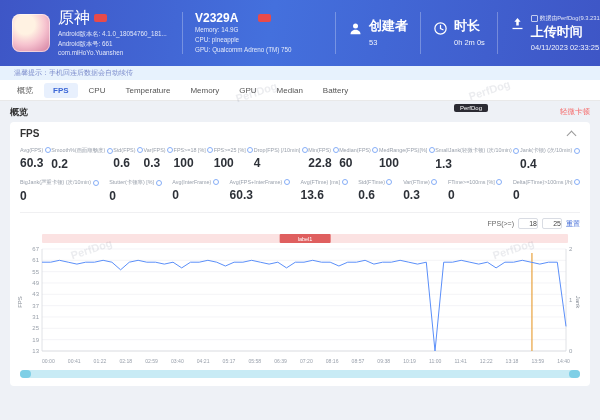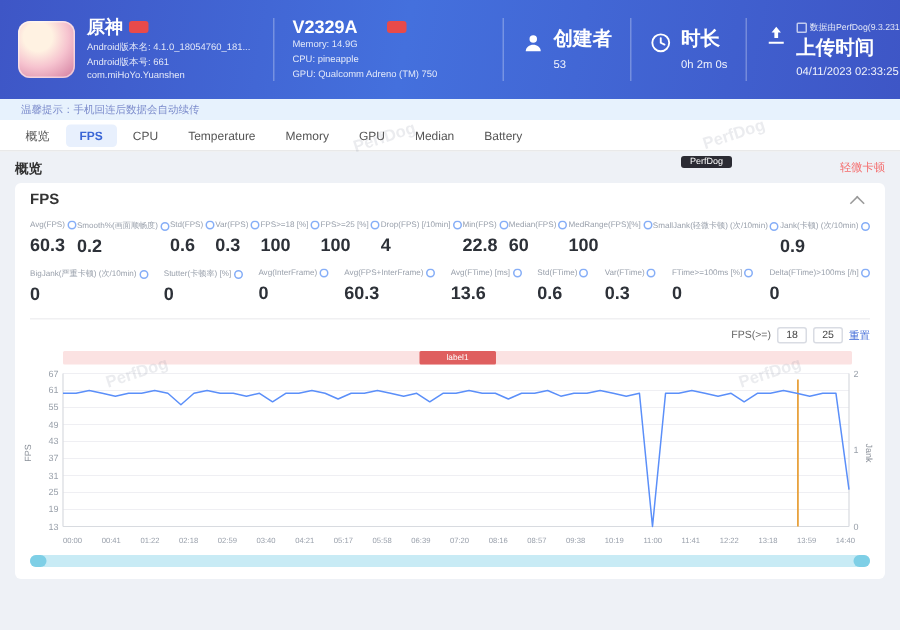--- a/index.html
+++ b/index.html
@@ -4,21 +4,21 @@
 <style>
   html,body{margin:0;padding:0}
   body{width:600px;height:420px;font-family:"Liberation Sans",sans-serif;background:#eef1f6;overflow:hidden;position:relative}
 
   
   .header{height:66px;background:linear-gradient(100deg,#3e56c6,#4470dd 45%,#3e56c6);display:flex;align-items:center;padding:0 12px;gap:12px;color:#fff;box-sizing:border-box}
   .hdr-div{width:1px;height:42px;background:rgba(255,255,255,.28);flex:none}
   .app-block{display:flex;gap:8px;align-items:center;min-width:158px}
   .app-avatar{width:38px;height:38px;border-radius:8px;flex:none;background:radial-gradient(circle at 35% 28%,#fff2e2 0 26%,#f6c3cf 55%,#d98aa8 90%);box-shadow:inset 0 0 0 1px rgba(255,255,255,.5)}
   .app-name-row{display:flex;align-items:center;gap:4px}
-  .app-name{font-size:12px;font-weight:bold}
+  .app-name{font-size:16px;font-weight:normal}
   .red-badge{background:#e84a4a;border-radius:2px;width:13px;height:8px;display:inline-block}
   .small-line{font-size:6.3px;opacity:.85;line-height:1.55;white-space:nowrap}
   .device-block{display:flex;flex-direction:column;min-width:128px}
   .device-name-row{display:flex;align-items:center;gap:20px}
   .device-name{font-size:12px;font-weight:bold}
   .stat-block{display:flex;gap:6px;align-items:flex-start;flex:none}
   .stat-icon{width:15px;height:15px;margin-top:2px;flex:none}
   .stat-label{font-size:13px;font-weight:bold;line-height:1.1}
   .stat-value{font-size:7.5px;opacity:.92;margin-top:4px;white-space:nowrap}
   .upload-note{font-size:5.8px;opacity:.85;margin-bottom:2px;display:flex;align-items:center;gap:2px;white-space:nowrap}
@@ -43,21 +43,21 @@
   .chevron-up{width:6px;height:6px;border-left:1.5px solid #999;border-top:1.5px solid #999;transform:rotate(45deg);margin:3px 5px 0 0;cursor:pointer}
 
   .metrics-row{display:flex;justify-content:space-between;margin-top:8px;overflow:hidden}
   .metric{display:flex;flex-direction:column;flex:none}
   .metric-label{font-size:5.4px;color:#9aa1ac;white-space:nowrap;display:flex;align-items:center;gap:1.5px}
   .info-dot{width:4px;height:4px;border:.7px solid #86aef7;border-radius:50%;display:inline-block;flex:none}
   .metric-value{font-size:12px;font-weight:bold;color:#2d3138;margin-top:3px}
   .divider{height:1px;background:#f0f0f2;margin:9px 0 3px}
 
   .chart-controls{display:flex;justify-content:flex-end;align-items:center;gap:4px;font-size:7px;color:#666;height:15px}
-  .mini-input{width:20px;height:11px;border:1px solid #d9dce3;border-radius:2px;font-size:7px;text-align:center;color:#444;padding:0;font-family:"Liberation Sans",sans-serif;box-sizing:border-box}
+  .mini-input{width:20px;height:11px;border:1px solid #d9dce3;border-radius:2px;font-size:7px;text-align:right;color:#444;padding:0;font-family:"Liberation Sans",sans-serif;box-sizing:border-box}
   .reset-link{color:#3b66d6;cursor:pointer}
 
   .band{position:relative;height:9px;background:#fbe2e2;margin:3px 12px 0 22px;border-radius:1px}
   .band-label{position:absolute;left:50%;top:0;transform:translateX(-50%);background:#df5f5f;color:#fff;font-size:5.5px;padding:0 18px;height:9px;display:flex;align-items:center;border-radius:1px}
 
   .chart-wrap{position:relative;margin-top:2px}
   #fps-chart{display:block;width:100%;height:112px}
   .axis-rot{position:absolute;top:48%;font-size:6px;color:#8a9099;pointer-events:none}
   .axis-rot.left{left:-6px;transform:rotate(-90deg)}
   .axis-rot.right{right:-5px;transform:rotate(90deg)}
@@ -242,27 +242,28 @@
             <span>MedRange(FPS)[%]</span>
             <span class="info-dot"></span>
           </div>
           <div class="metric-value">100</div>
         </div>
         <div class="metric">
           <div class="metric-label">
             <span>SmallJank(轻微卡顿) (次/10min)</span>
             <span class="info-dot"></span>
           </div>
+          <div class="metric-value">1.3</div>
         </div>
         <div class="metric">
           <div class="metric-label">
             <span>Jank(卡顿) (次/10min)</span>
             <span class="info-dot"></span>
           </div>
-          <div class="metric-value">0.9</div>
+          <div class="metric-value">0.4</div>
         </div>
       </div>
     <div class="metrics-row" id="metrics-row2">
         <div class="metric">
           <div class="metric-label">
             <span>BigJank(严重卡顿) (次/10min)</span>
             <span class="info-dot"></span>
           </div>
           <div class="metric-value">0</div>
         </div>

